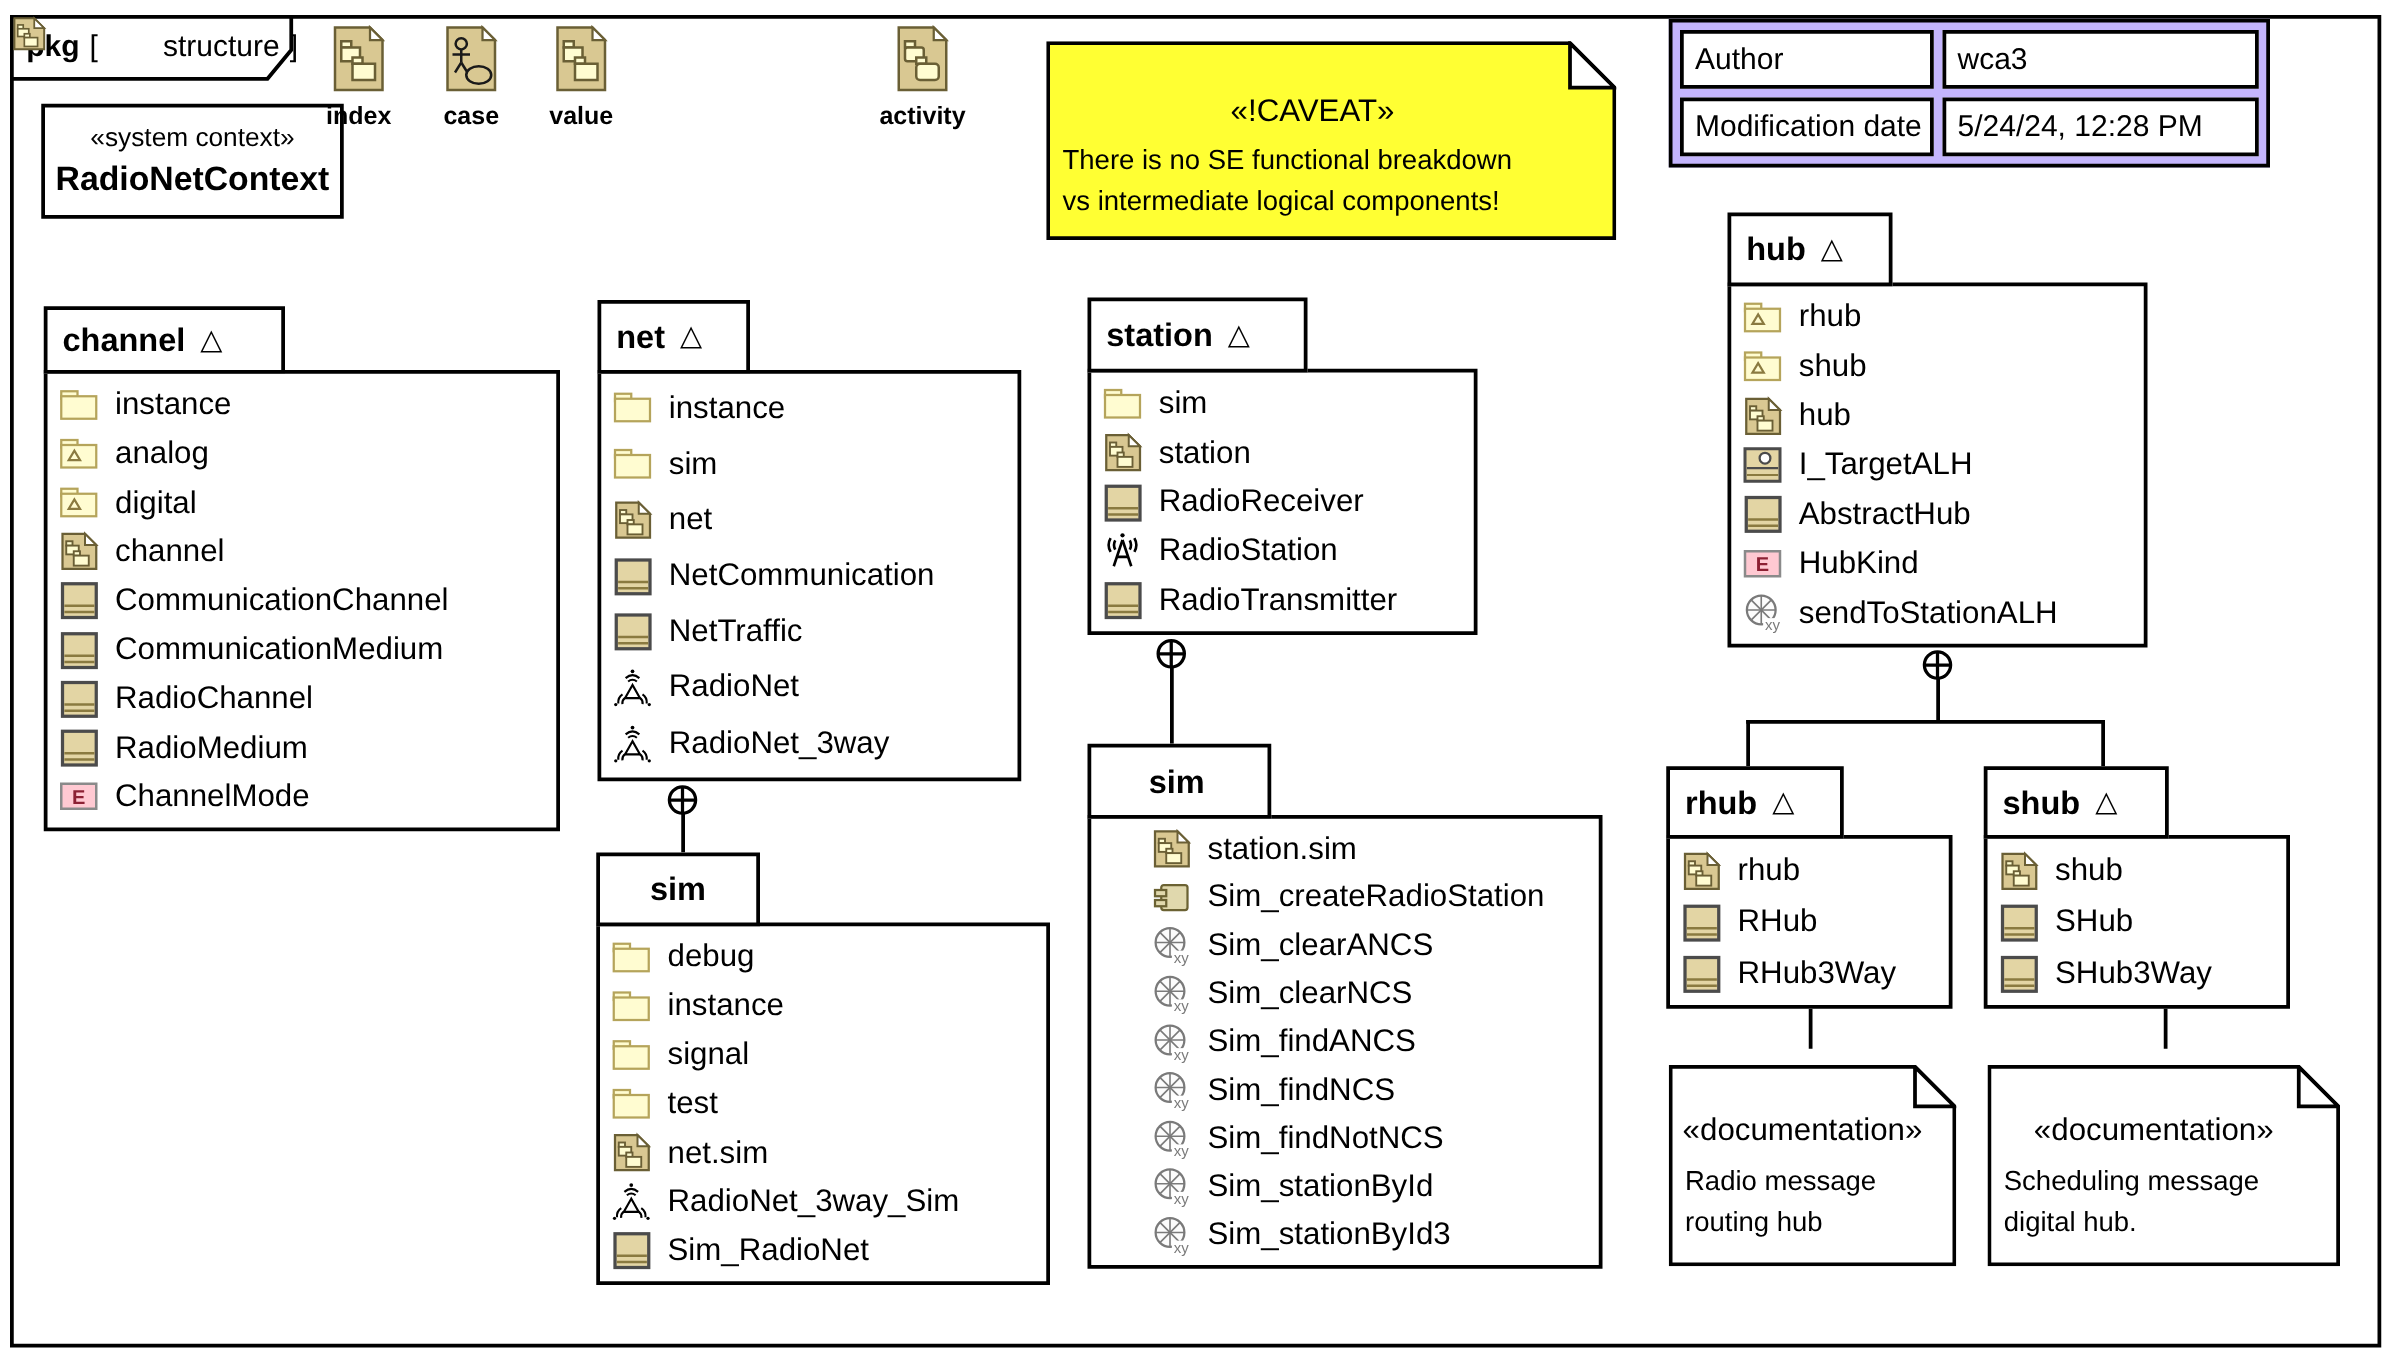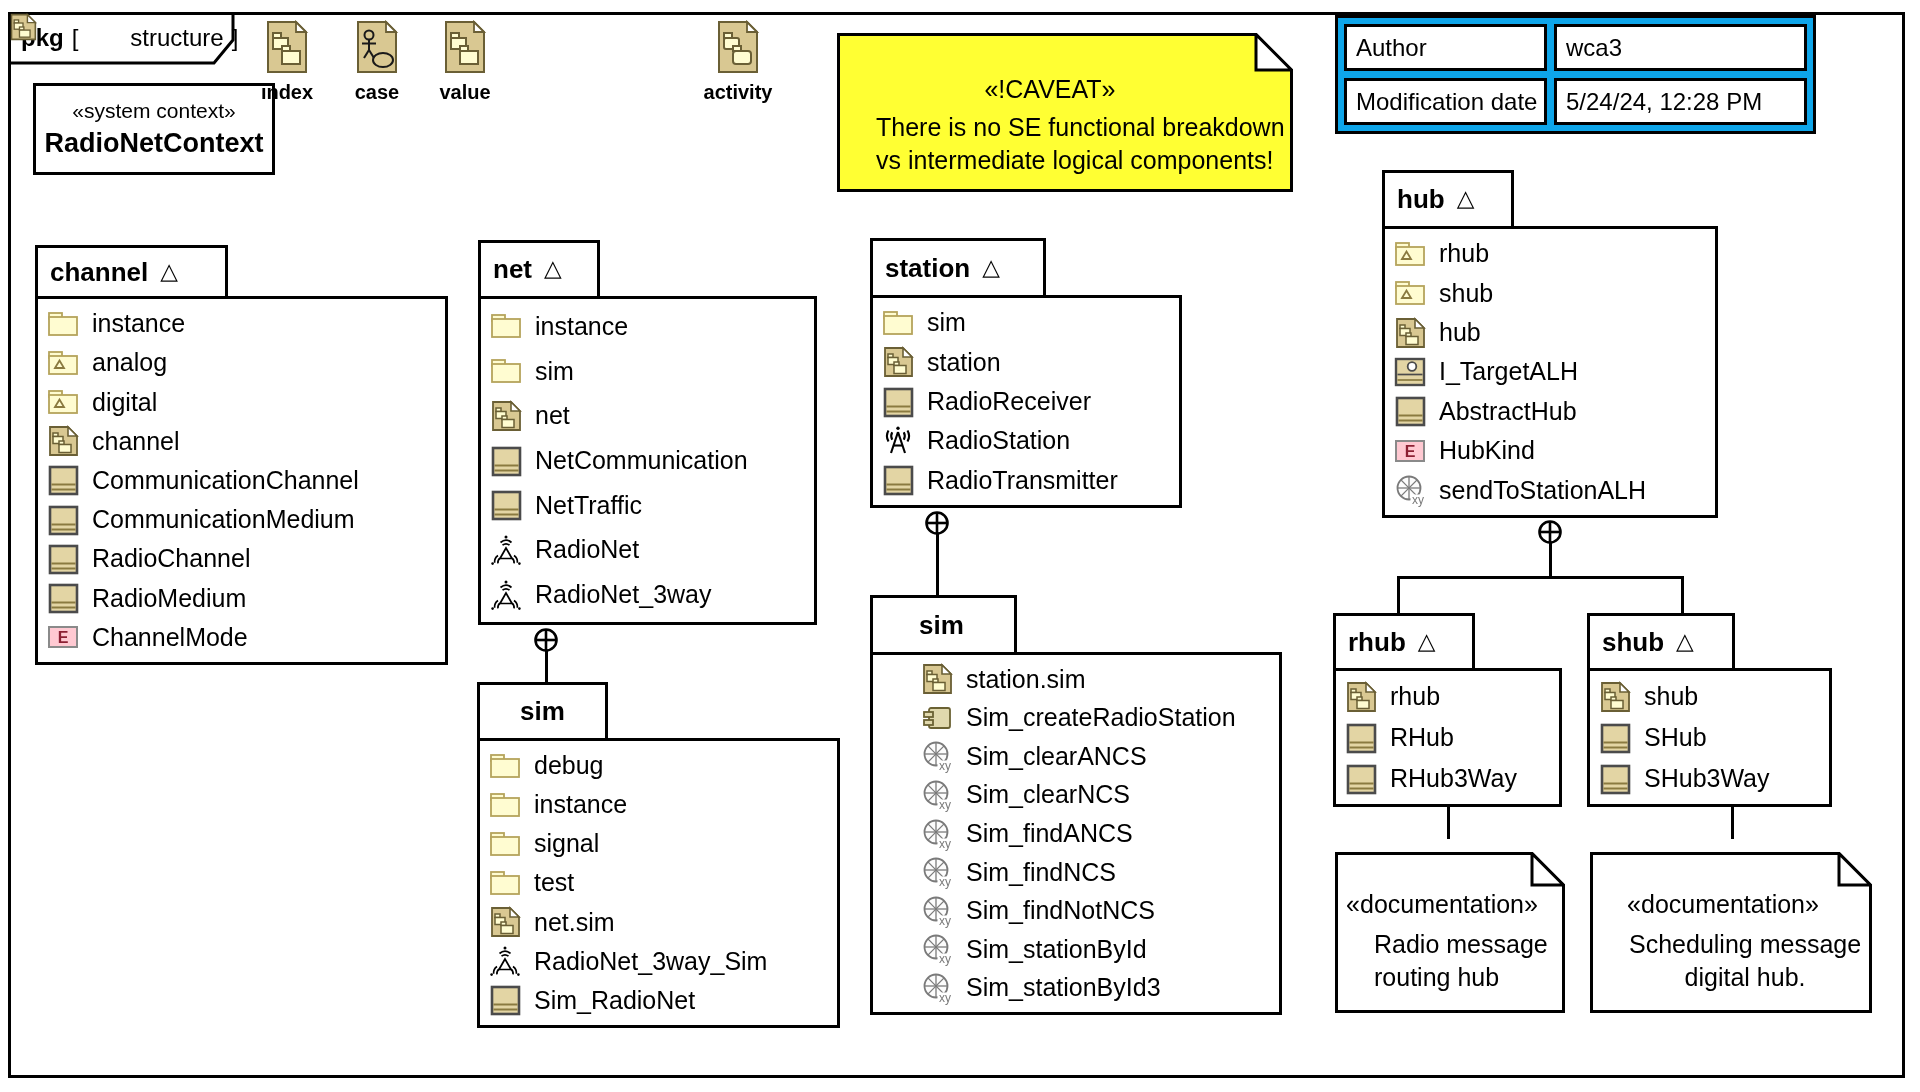--- a/index.html
+++ b/index.html
@@ -30,24 +30,24 @@
   .item-label{font-size:25px;white-space:nowrap;}
 
   
   .link{position:absolute;background:#000;}
   .anchor{position:absolute;width:28px;height:28px;z-index:4;}
 
   
   .note{position:absolute;}
   .note svg{position:absolute;left:0;top:0;}
   .note .note-st{position:absolute;left:0;right:30px;text-align:center;font-size:25px;}
-  .note .note-body{position:absolute;left:13px;font-size:25px;line-height:33px;white-space:nowrap;margin-left:26px;}
+  .note .note-body{position:absolute;left:13px;font-size:22px;line-height:33px;white-space:nowrap;}
 
   
-  .info-table{position:absolute;left:1335px;top:15px;width:481px;height:119px;border:3px solid #000;box-sizing:border-box;background:#0ea5e9;padding:6px;display:grid;grid-template-columns:203px 1fr;grid-auto-rows:1fr;gap:7px;}
+  .info-table{position:absolute;left:1335px;top:15px;width:481px;height:119px;border:3px solid #000;box-sizing:border-box;background:#c4b5fd;padding:6px;display:grid;grid-template-columns:203px 1fr;grid-auto-rows:1fr;gap:7px;}
   .info-cell{border:3px solid #000;box-sizing:border-box;display:flex;align-items:center;padding-left:9px;font-size:24px;white-space:nowrap;background:#fff;}
 </style>
 </head>
 <body>
 
 <div class="canvas"></div>
 
 <div class="frame-tab">
   <svg width="228" height="53" viewBox="0 0 228 53">
     <polygon points="1.5,1.5 225,1.5 225,28 206,51 1.5,51" fill="#ffffff" stroke="#000000" stroke-width="3"></polygon>
@@ -876,17 +876,17 @@
     <div>routing hub</div>
   </div>
 </div>
 
 <div class="note" style="left:1590px;top:852px;width:282px;height:161px;">
   <svg width="282" height="161" viewBox="0 0 282 161">
     <path d="M1.5 1.5 H249 L280.5 33 V159.5 H1.5 Z" fill="#ffffff" stroke="#000" stroke-width="3"></path>
     <path d="M249 1.5 V33 H280.5 Z" fill="#ffffff" stroke="#000" stroke-width="3"></path>
   </svg>
   <div class="note-st" style="top:38px;right:16px;">«documentation»</div>
-  <div class="note-body" style="top:76px;text-align:center;">
+  <div class="note-body" style="top:76px;">
     <div>Scheduling message</div>
     <div>digital hub.</div>
   </div>
 </div>
 
 </body></html>

